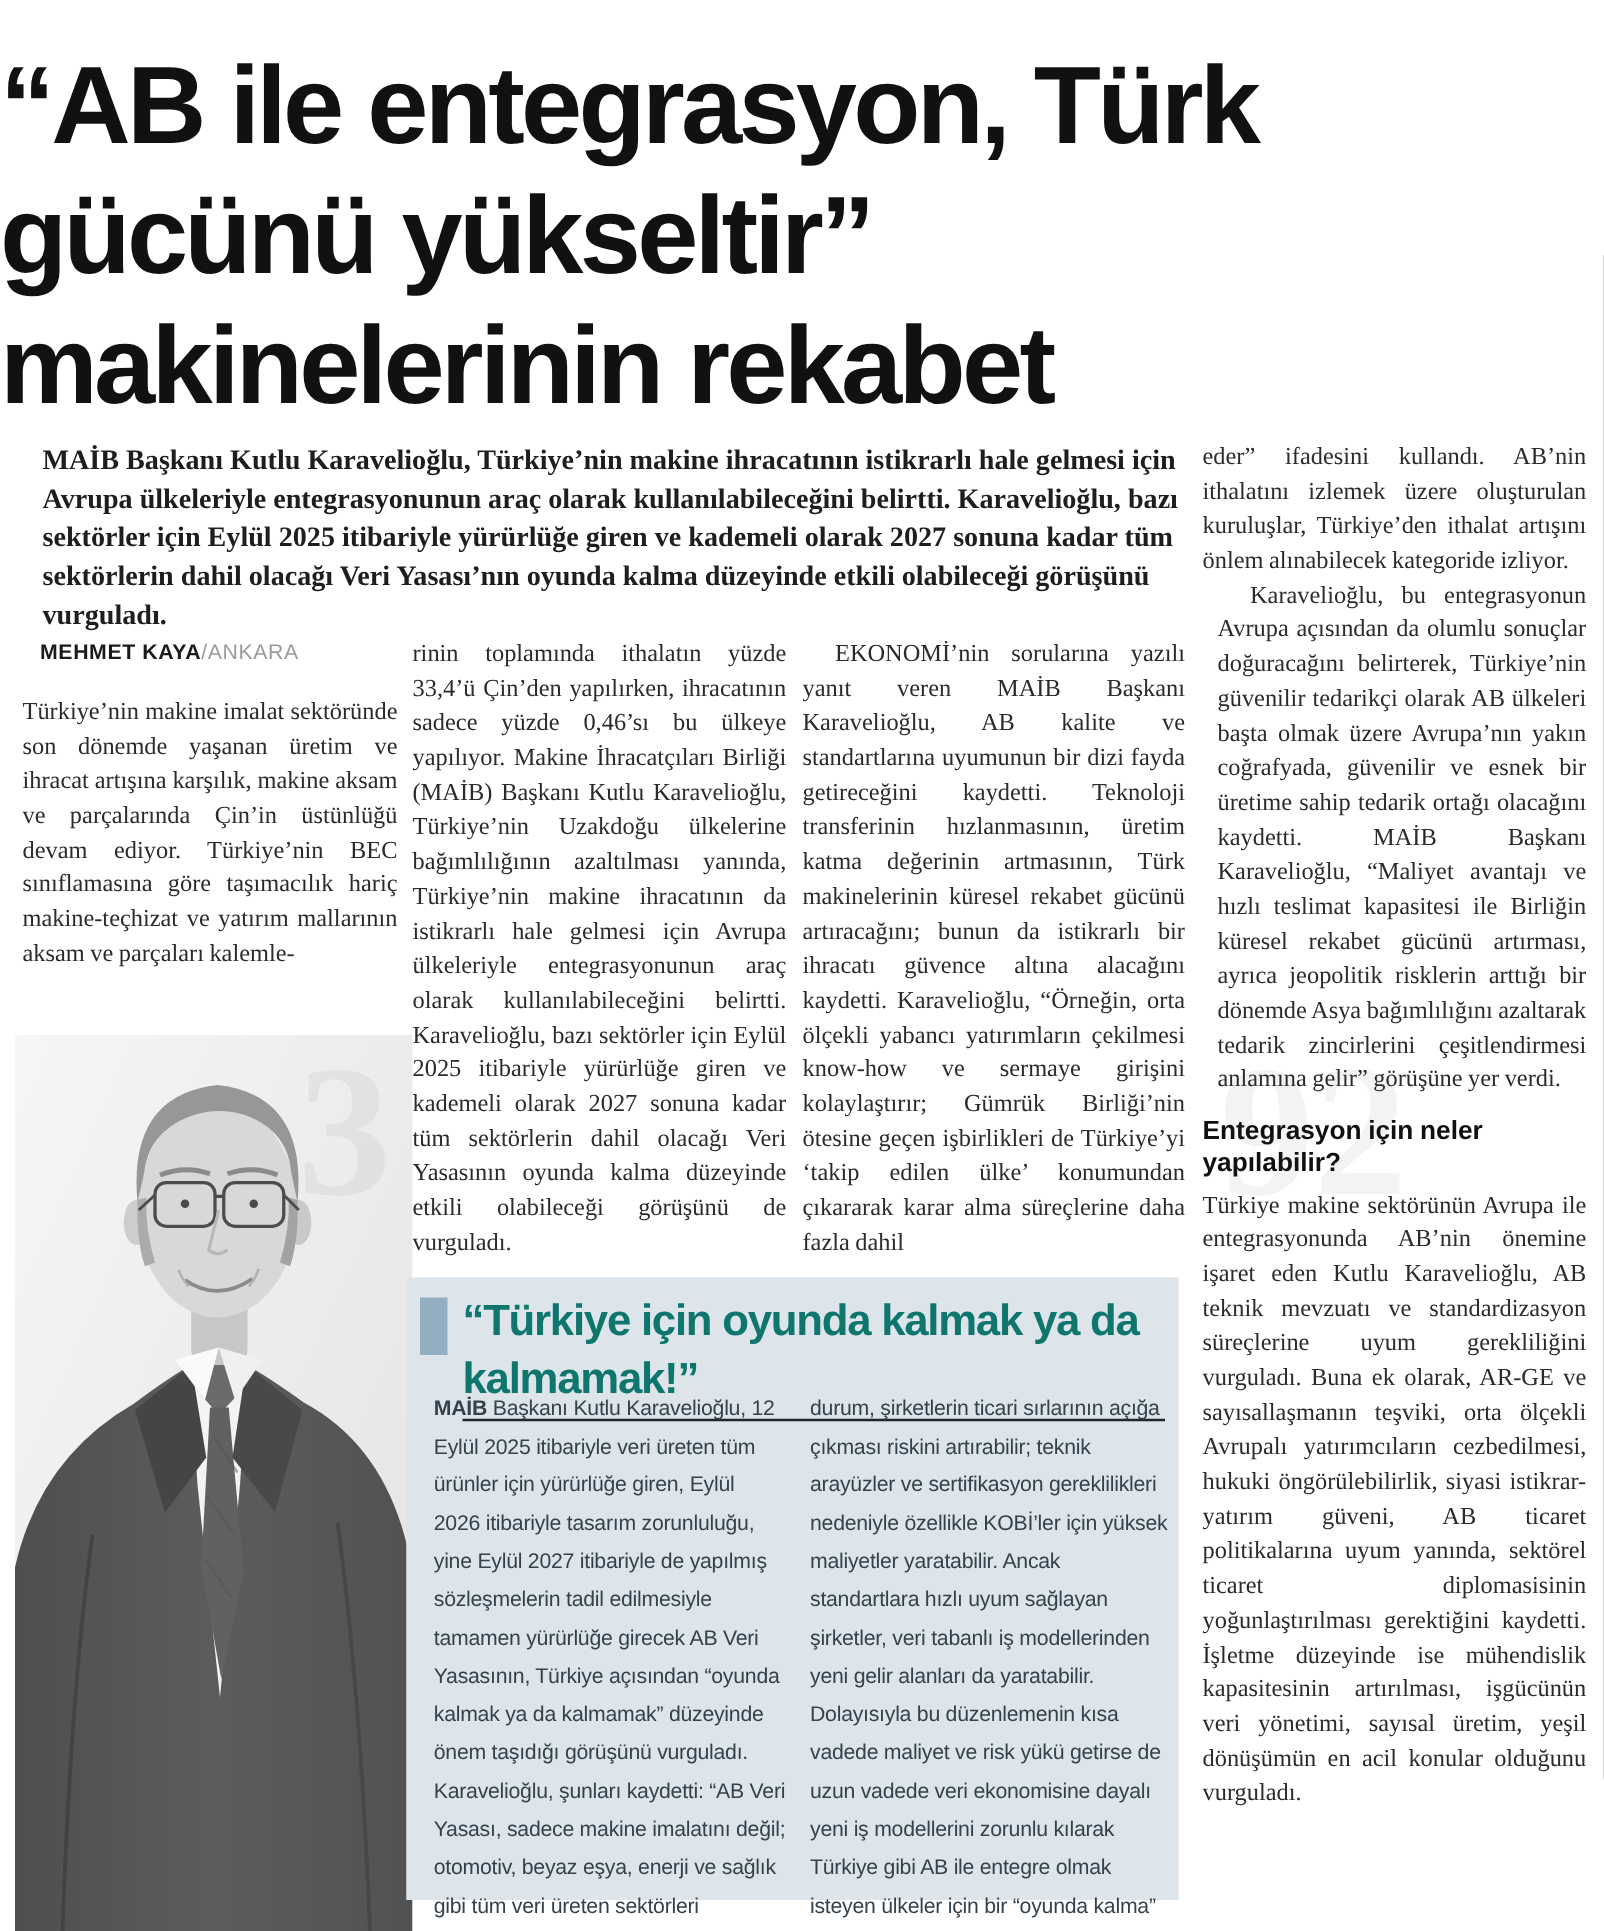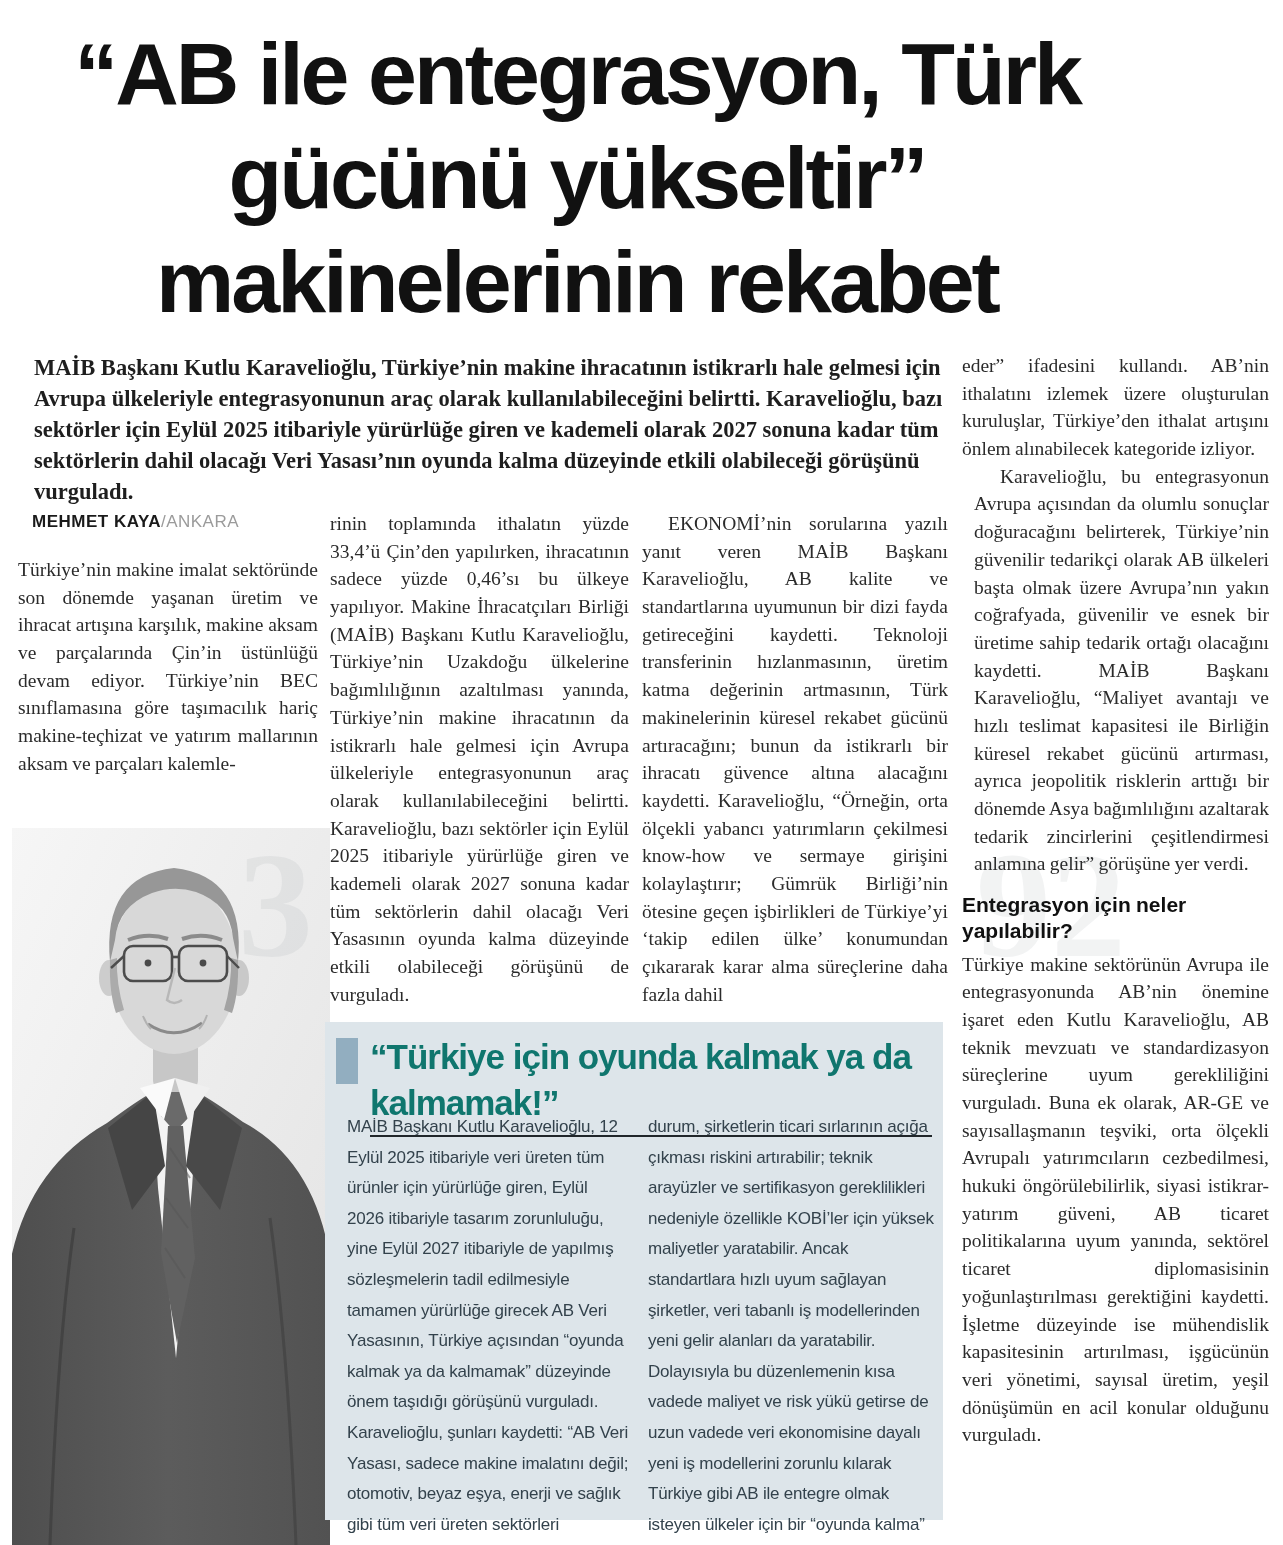--- a/index.html
+++ b/index.html
@@ -7,22 +7,21 @@
     position:relative;
     width:1283px;height:1545px;
     background:#ffffff;
     overflow:hidden;
     font-family:"Liberation Serif","DejaVu Serif",serif;
     color:#262626;
   }
   .abs{position:absolute;}
   
   .headline{
-    left:0;top:22px;width:1154px;
-    text-align:center;
+    left:0;top:32px;width:1154px;
     font-family:"Liberation Sans","DejaVu Sans",sans-serif;
     font-weight:800;
     font-size:88px;
     line-height:1.18;
     letter-spacing:-3px;
     color:#111;
   }
   
   .lead{
     left:34px;top:352px;width:918px;
@@ -76,21 +75,21 @@
     font-weight:800;font-size:35px;letter-spacing:-1px;
     color:#0f766e;line-height:1.3;
     border-bottom:2.5px solid #20262a;
     padding-bottom:10px;
   }
   .boxcol{
     font-family:"Liberation Sans","DejaVu Sans",sans-serif;
     font-size:17px;line-height:1.8;
     color:#33424c;text-align:left;letter-spacing:-0.2px;
   }
-  .boxcol .lede{font-weight:400;}
+  .boxcol .lede{font-weight:700;}
   .boxL{left:347px;top:1112px;width:282px;}
   .boxR{left:648px;top:1112px;width:286px;}
   
   .ghost{
     font-family:"Liberation Serif","DejaVu Serif",serif;
     font-weight:700;font-size:150px;color:#30404c;opacity:.06;
     line-height:1;pointer-events:none;
   }
   .ghostL{left:238px;top:830px;}
   .ghostR{left:928px;top:830px;margin-left:48px;}

